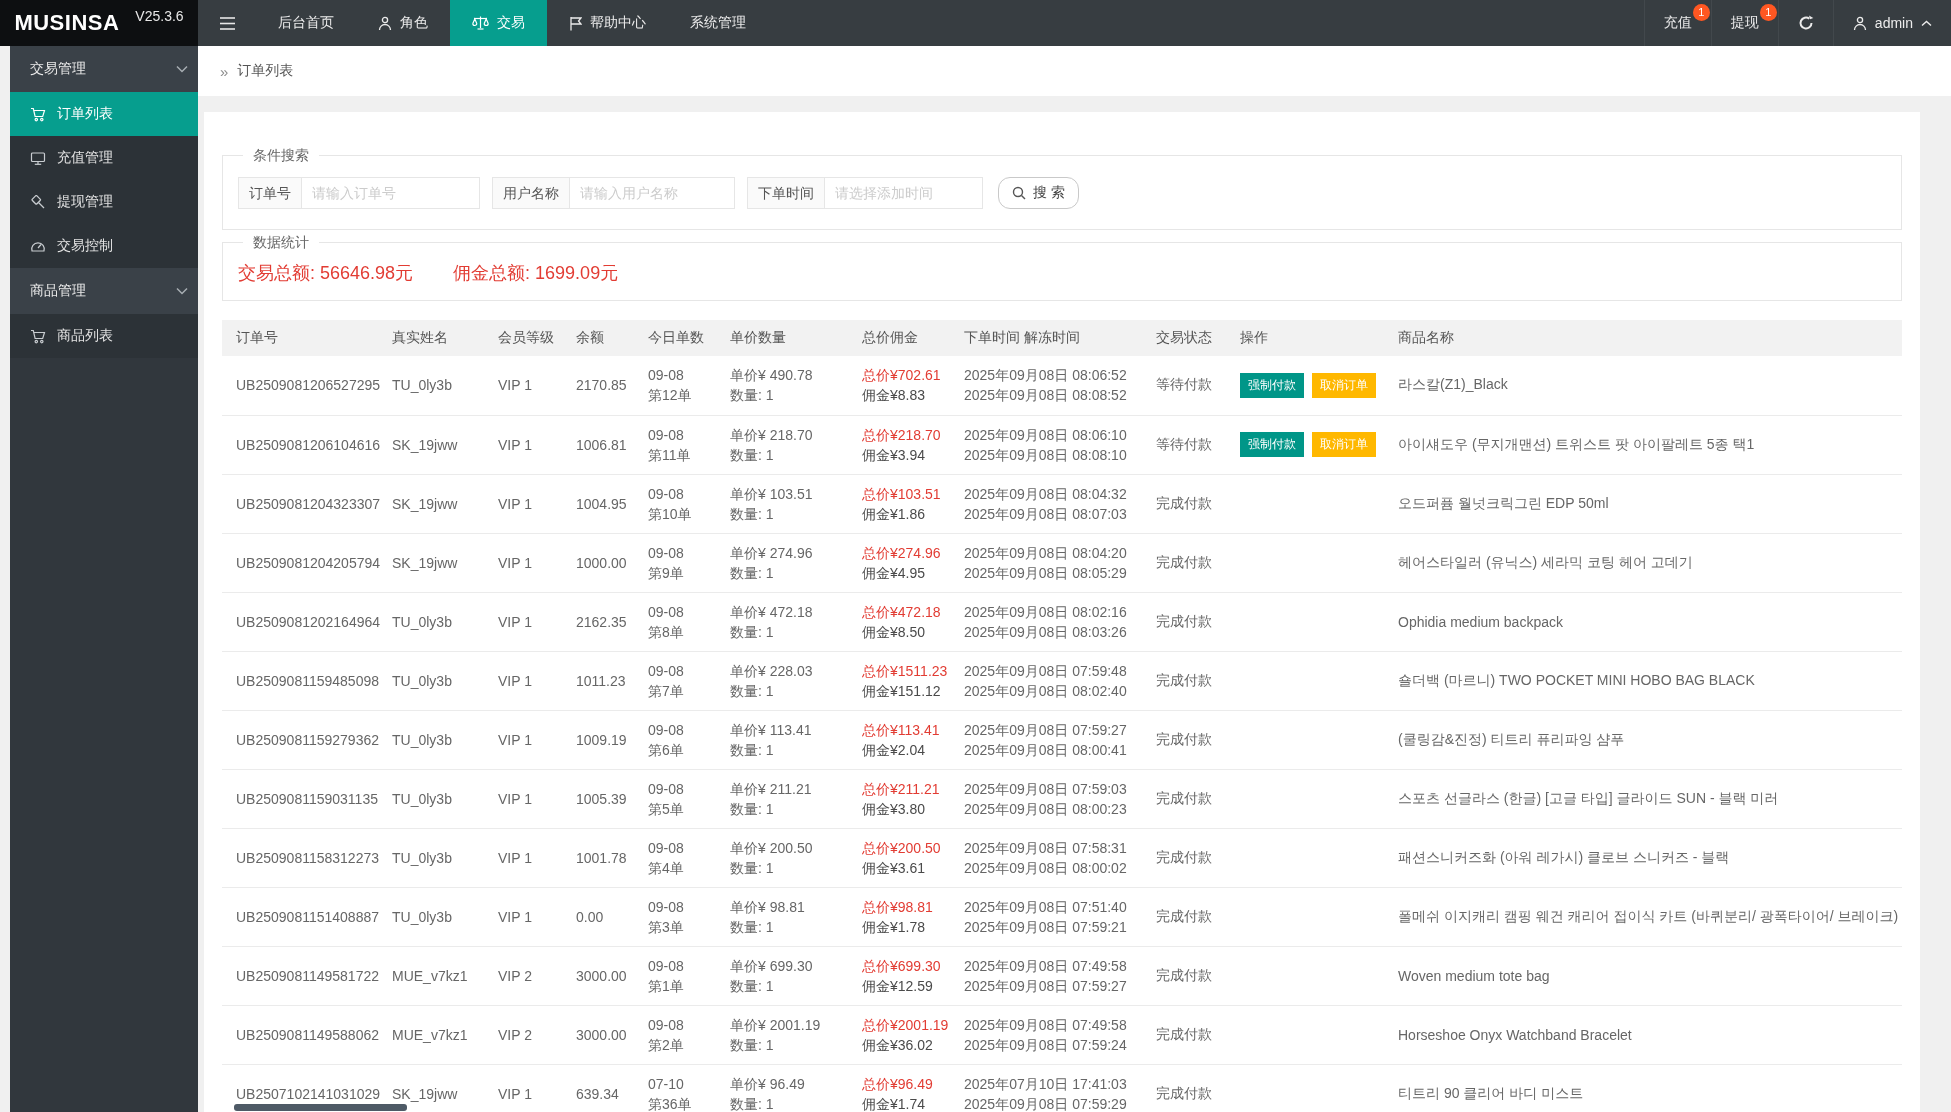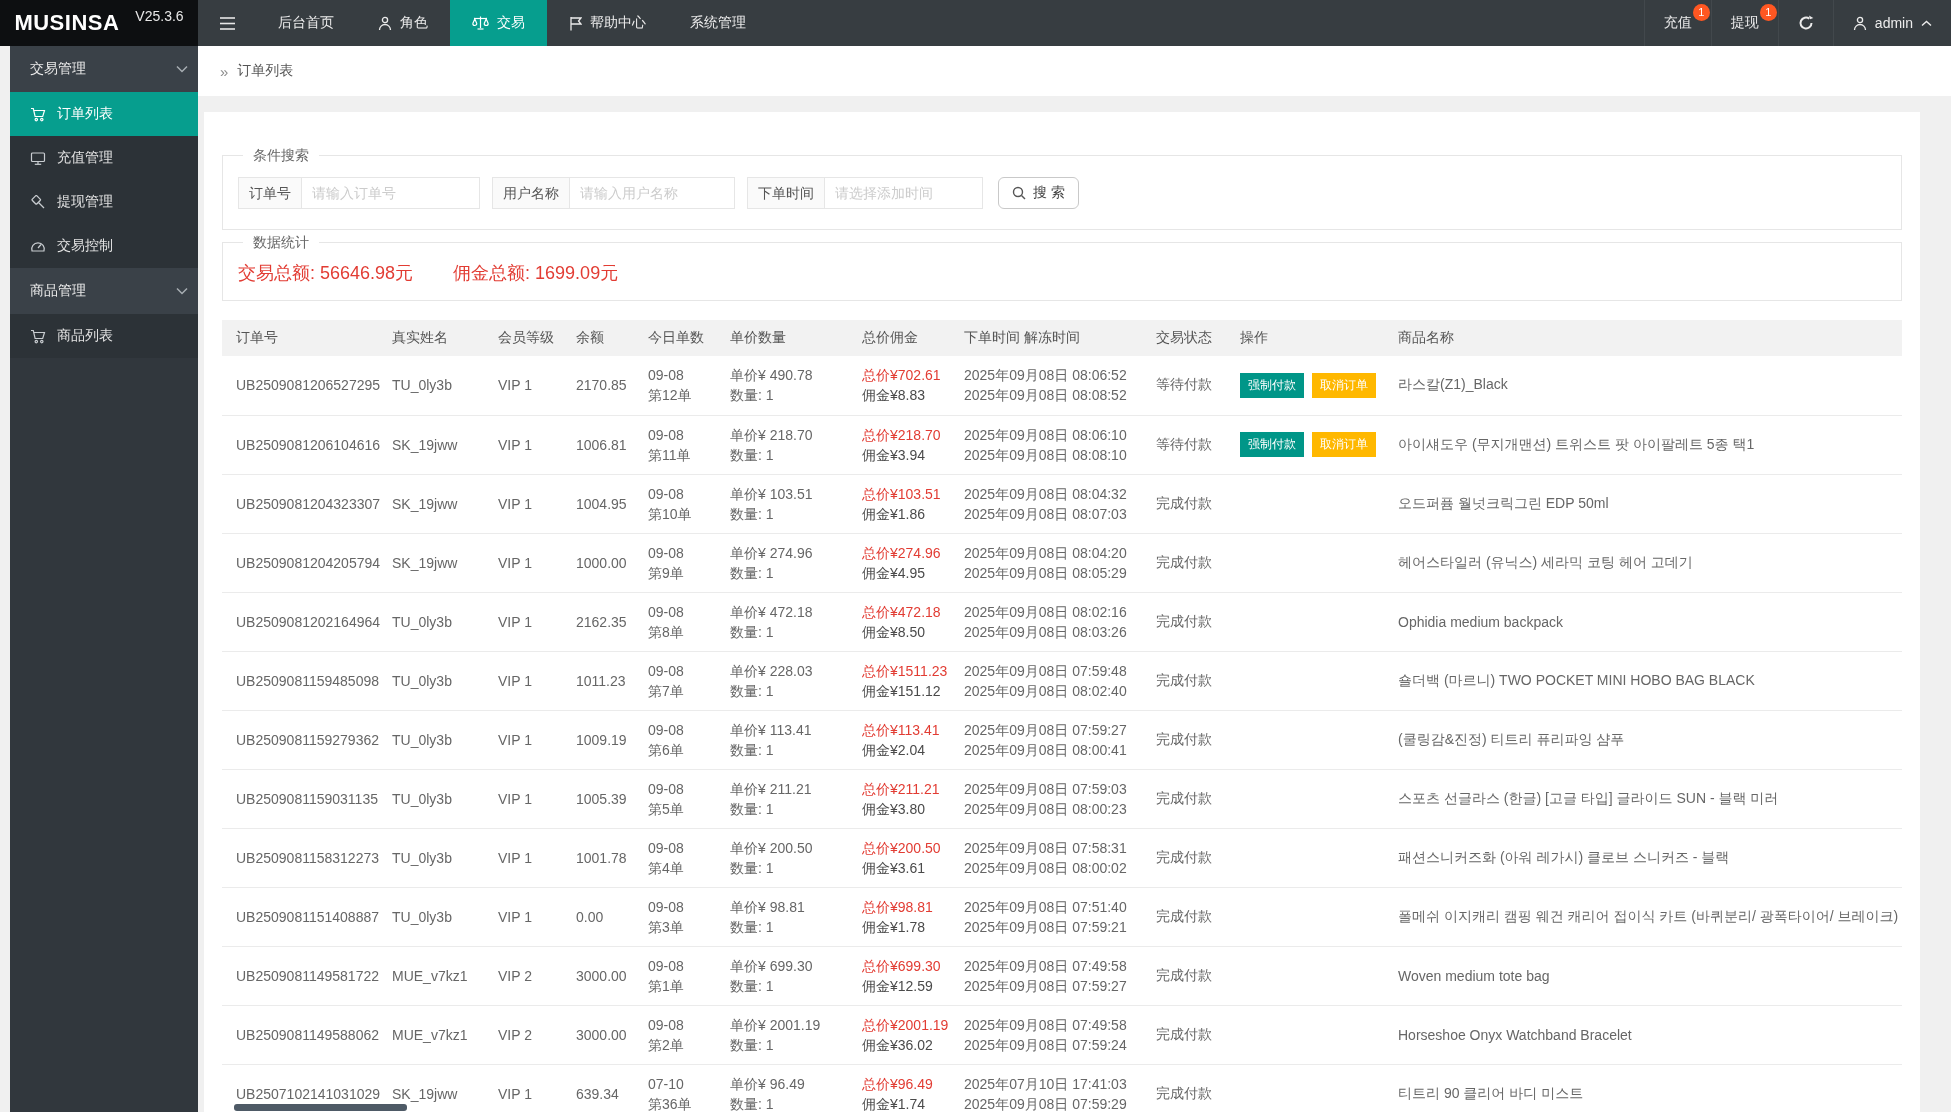--- a/index.html
+++ b/index.html
@@ -36,21 +36,21 @@
   .fieldset { position:relative; border:1px solid #e6e6e6; }
   .fs-search { margin-top:32px; }
   .fs-stats { margin-top:12px; }
   .fs-legend { position:absolute; top:-9px; left:20px; background:#fff; padding:0 10px; font-size:14px; color:#666; }
 
   .search-row { display:flex; align-items:center; gap:12px; padding:21px 15px 20px; }
   .igroup { display:flex; }
   .ilabel { height:32px; line-height:30px; border:1px solid #e6e6e6; background:#fafafa; padding:0 10px; font-size:14px; color:#555; white-space:nowrap; }
   .iinput { height:32px; border:1px solid #e6e6e6; border-left:none; padding:0 10px; font-size:14px; color:#555; width:146px; outline:none; background:#fff; }
   .iinput::placeholder { color:#ccc; }
-  .search-btn { height:32px; display:flex; align-items:center; gap:7px; padding:0 13px; background:#fff; border:1px solid #c9c9c9; border-radius:6px; font-size:14px; color:#444; cursor:pointer; margin-left:3px; }
+  .search-btn { height:32px; display:flex; align-items:center; gap:7px; padding:0 13px; background:#fff; border:1px solid #c9c9c9; border-radius:12px; font-size:14px; color:#444; cursor:pointer; margin-left:3px; }
 
   .stats-row { display:flex; gap:40px; padding:18px 15px 15px; font-size:18px; color:#e23c33; }
 
   
   table { width:100%; border-collapse:collapse; margin-top:19px; table-layout:fixed; }
   thead th { background:#f2f2f2; height:36px; font-weight:normal; font-size:14px; color:#555; text-align:left; padding:0 8px 0 0; white-space:nowrap; }
   th:first-child, td:first-child { padding-left:14px; }
   tbody td { border-bottom:1px solid #ebebeb; height:59px; font-size:14px; color:#666; padding:0 8px 0 0; vertical-align:middle; overflow:hidden; white-space:nowrap; }
   .line { line-height:20px; }
   .red { color:#e23c33; }

